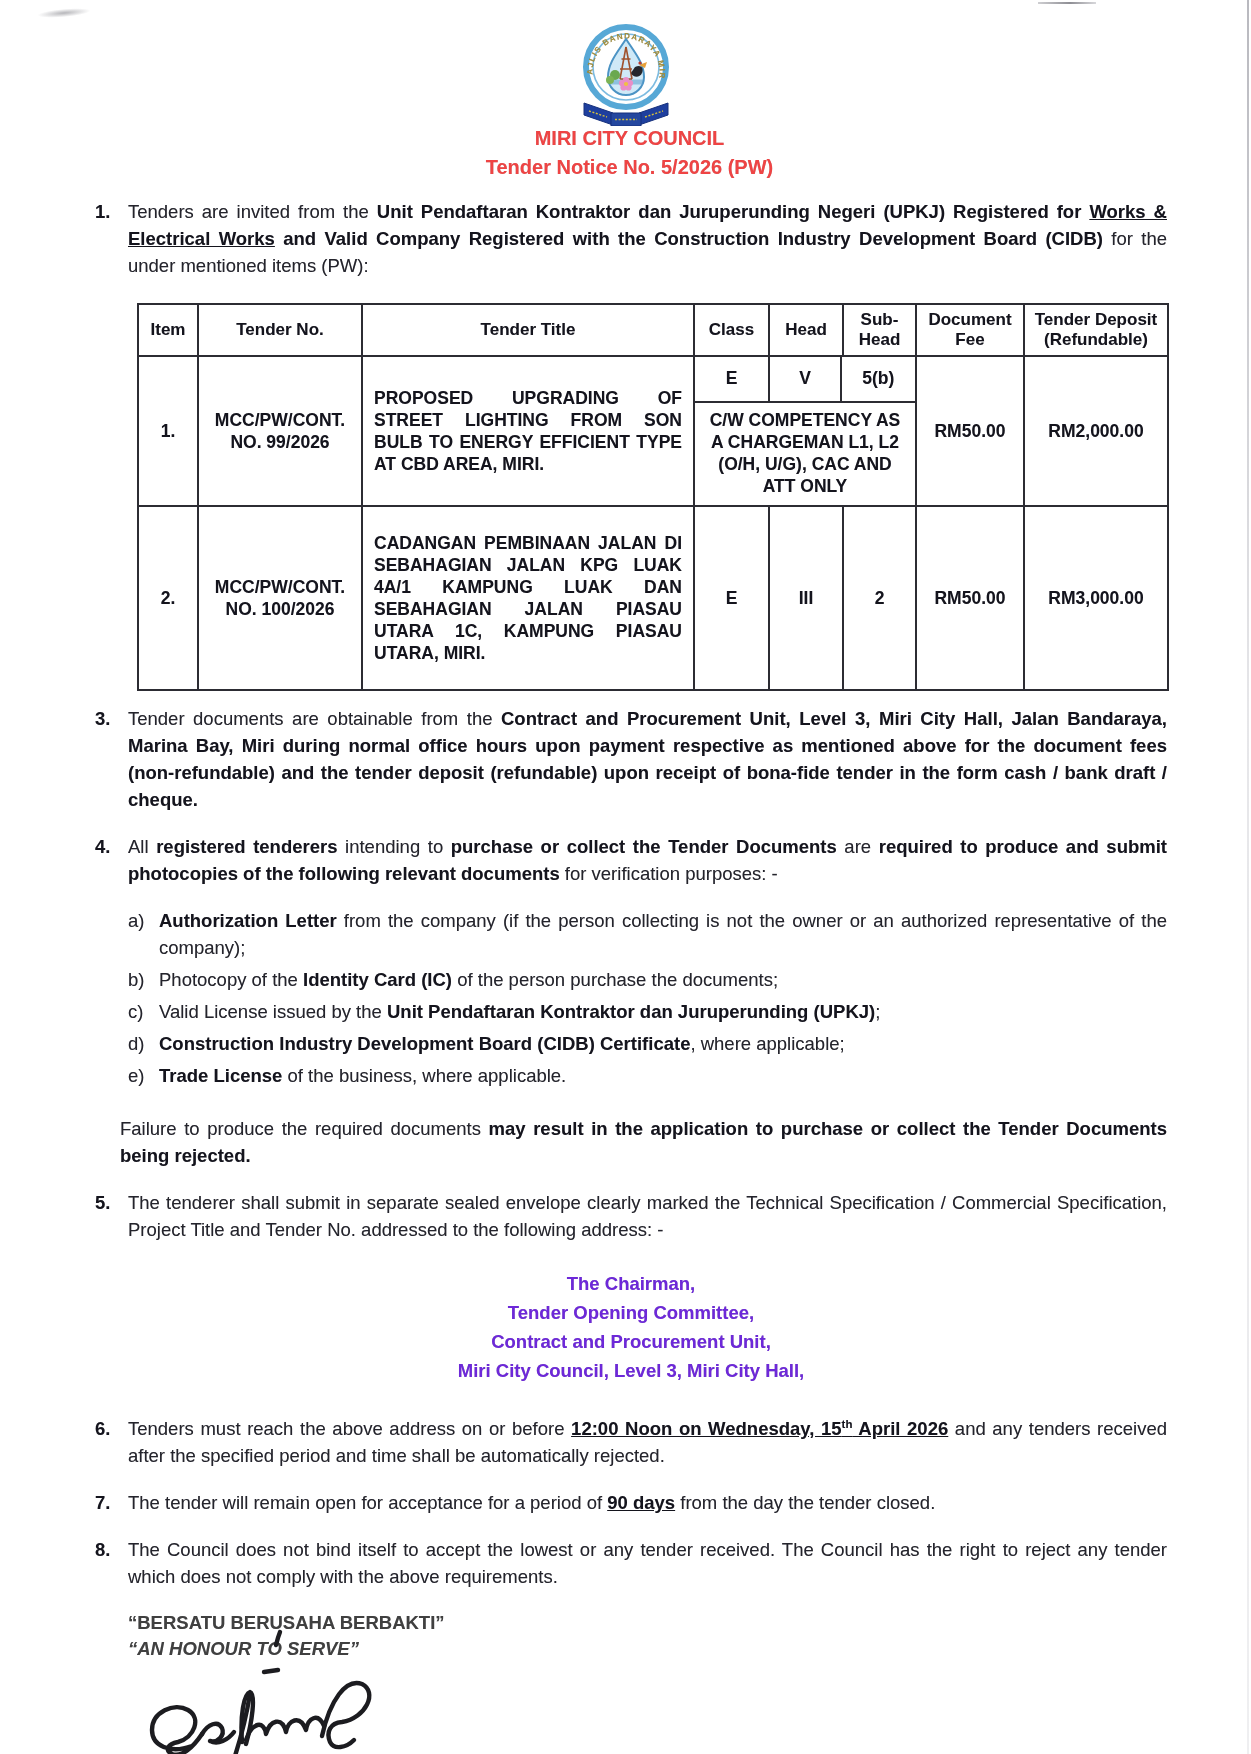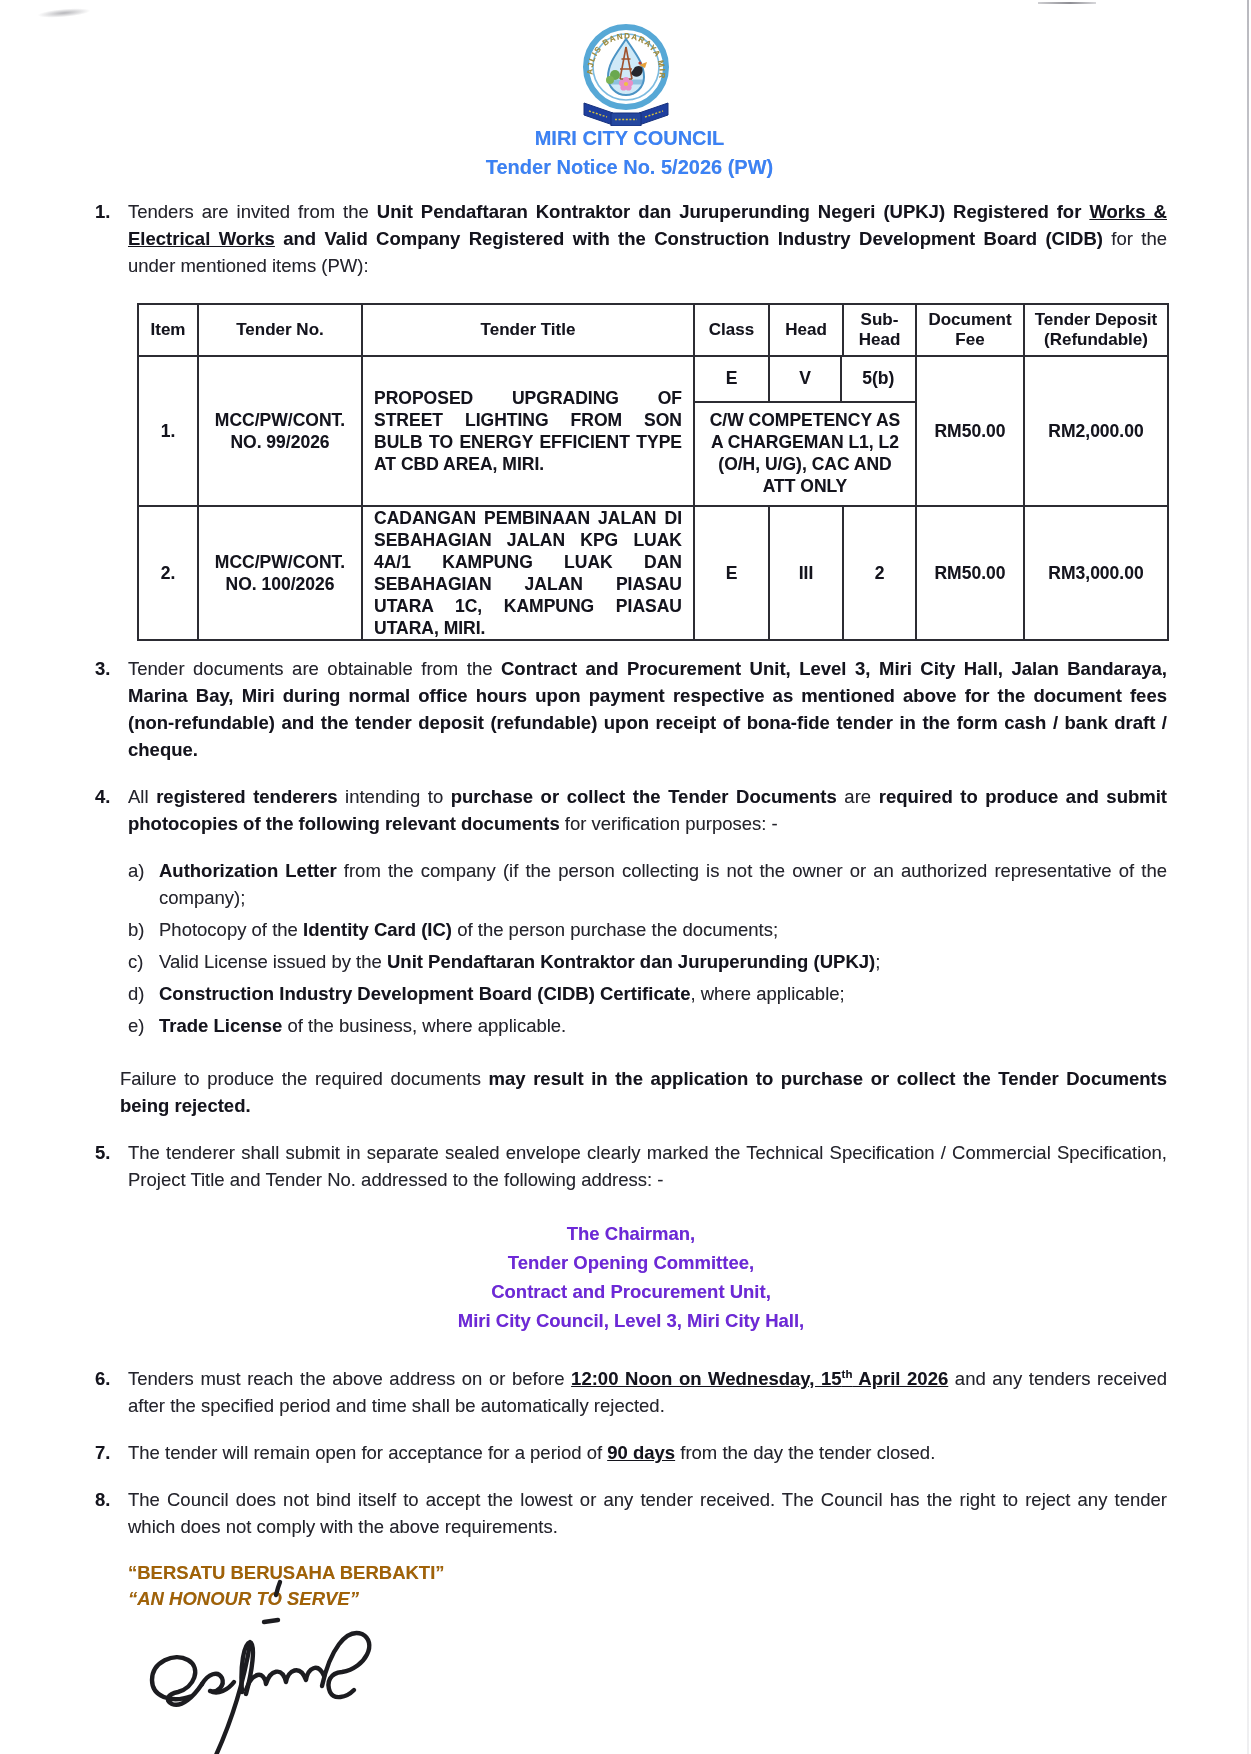--- a/index.html
+++ b/index.html
@@ -14,54 +14,54 @@
   .smudge { position:absolute; left:38px; top:9px; width:52px; height:8px;
     background:radial-gradient(ellipse at center, rgba(110,110,118,.5), rgba(160,160,165,0) 72%);
     transform:rotate(-5deg); }
   .top-line { position:absolute; left:1038px; top:2px; width:58px; height:2px;
     background:linear-gradient(90deg,#cfcfd2,#8e8e94 55%,#d8d8db); }
   .right-line { position:absolute; right:2px; top:0; width:2px; height:1754px;
     background:linear-gradient(180deg,#b9b9bf,#e6e6e9 40%, #efeff1); }
 
   .doc-header { padding-top:18px; text-align:center; }
   .logo { display:block; margin:0 auto; }
-  .org-name, .notice-title { font-size:20px; font-weight:bold; color:#3b82f6; line-height:25px;padding-left:8px; }
+  .org-name, .notice-title { font-size:20px; font-weight:bold; color:#ef4444; line-height:25px;padding-left:8px; }
   .notice-title { margin-top:4px; }
 
   .content { margin:18px 84px 0 95px; font-size:18.5px; line-height:27px; text-align:justify; }
   .b { font-weight:bold; color:#14141d; }
   .u { text-decoration:underline; }
   .it { font-style:italic; }
   sup { font-size:0.62em; line-height:0; }
 
   .para { display:grid; grid-template-columns:33px 1fr; margin-bottom:20px; }
   .pnum { font-weight:bold; color:#14141d; }
 
   .table-wrap { margin:24px 0 14px 42px; }
   table { border-collapse:collapse; width:1030px; table-layout:fixed; }
   th, td { border:2px solid #2c2c33; }
   th { font-size:17px; font-weight:bold; color:#14141d; padding:5px 3px; line-height:20px; text-align:center; }
   td { font-size:17.5px; font-weight:bold; color:#14141d; text-align:center; vertical-align:middle;
        line-height:22px; padding:6px 5px; }
-  td.title-cell { text-align:justify; padding:0 11px; }
+  td.title-cell { text-align:justify; padding:25px 11px; }
   td.chs-cell { padding:0; vertical-align:top; }
   .chs-top { display:grid; grid-template-columns:1fr 1fr 1fr; border-bottom:2px solid #2c2c33; }
   .chs-top span { padding:10px 0 12px; }
   .chs-top span:nth-child(2) { border-left:2px solid #2c2c33; border-right:2px solid #2c2c33; }
   .chs-note { padding:6px 7px 8px; line-height:22px; text-align:center; }
 
   .sublist { margin:20px 0 0 33px; }
   .subitem { display:grid; grid-template-columns:31px 1fr; margin-bottom:5px; }
 
   .hang { margin-left:25px; margin-bottom:20px; }
   .failure { margin-top:26px; }
 
   .address { text-align:center; font-weight:bold; color:#6d28d9; line-height:29px; margin:26px 0 30px; }
 
-  .motto { margin-left:33px; font-weight:bold; color:#a16207; line-height:26px; }
+  .motto { margin-left:33px; font-weight:bold; color:#404040; line-height:26px; }
 
   .sig-block { position:relative; margin:26px 0 0 33px; height:158px; }
   .sig-svg { position:absolute; left:2px; top:-60px; pointer-events:none; }
 </style>
 </head>
 <body>
 
 <div class="page">
 
   <div class="smudge"></div>

